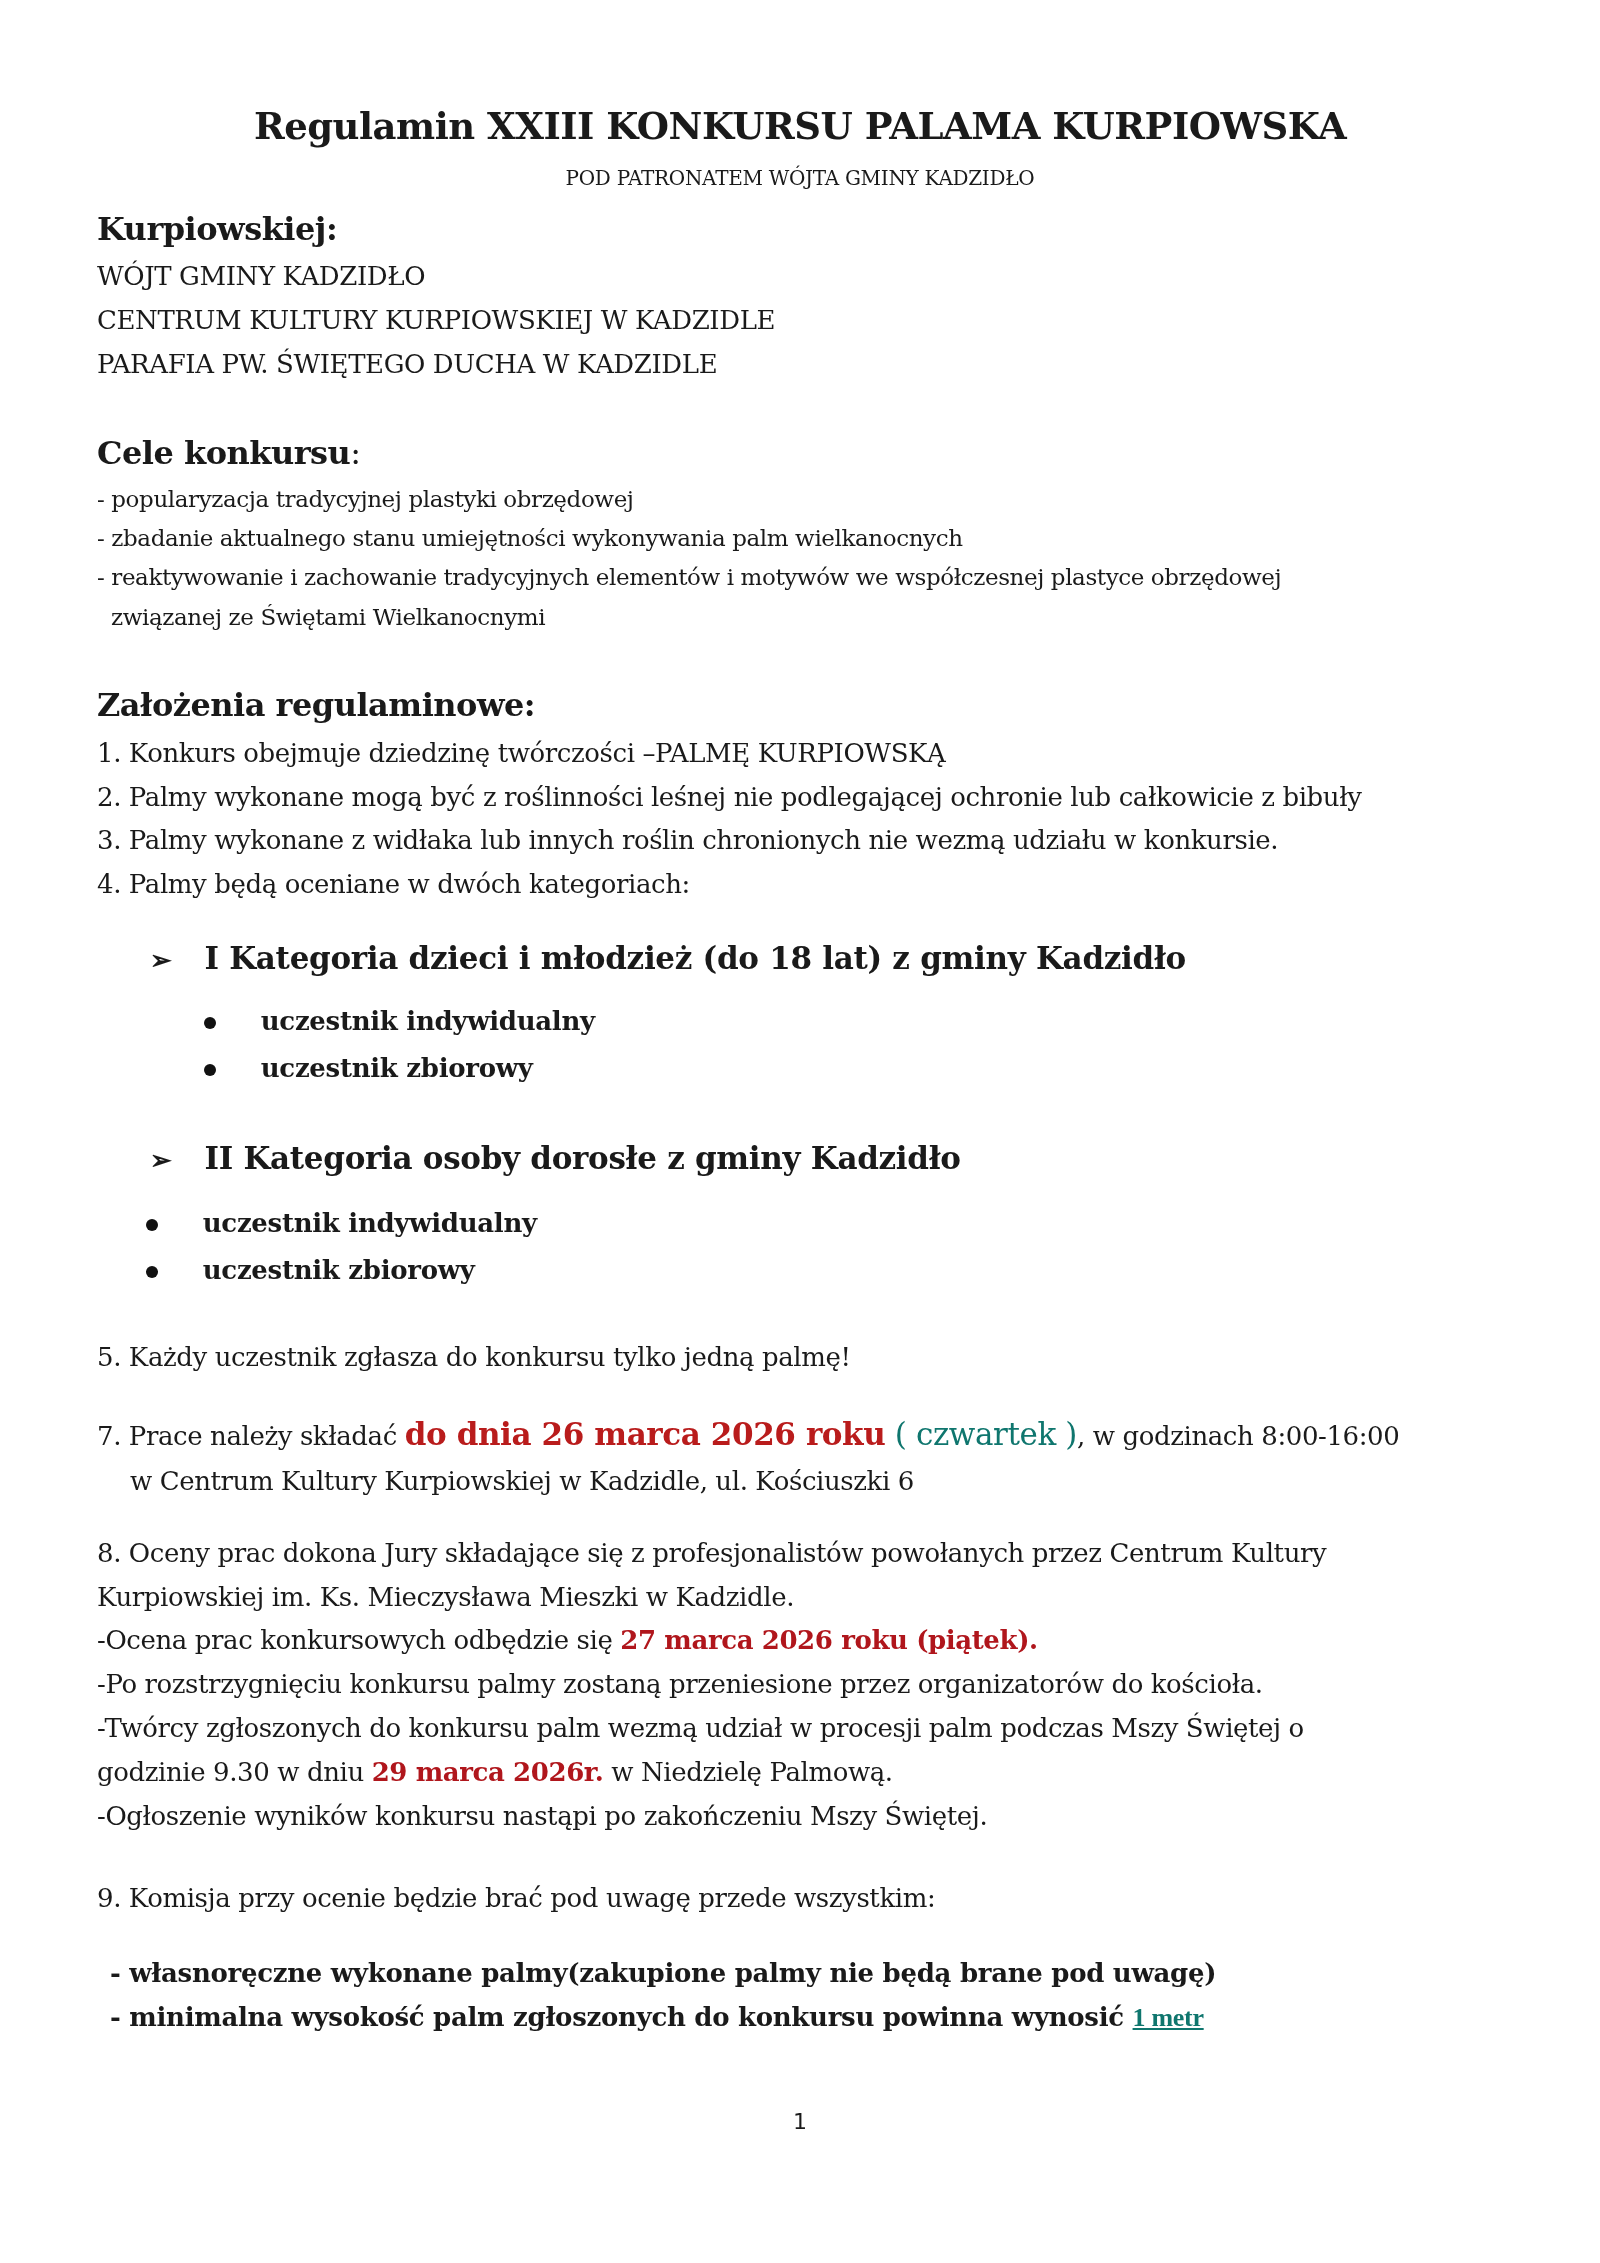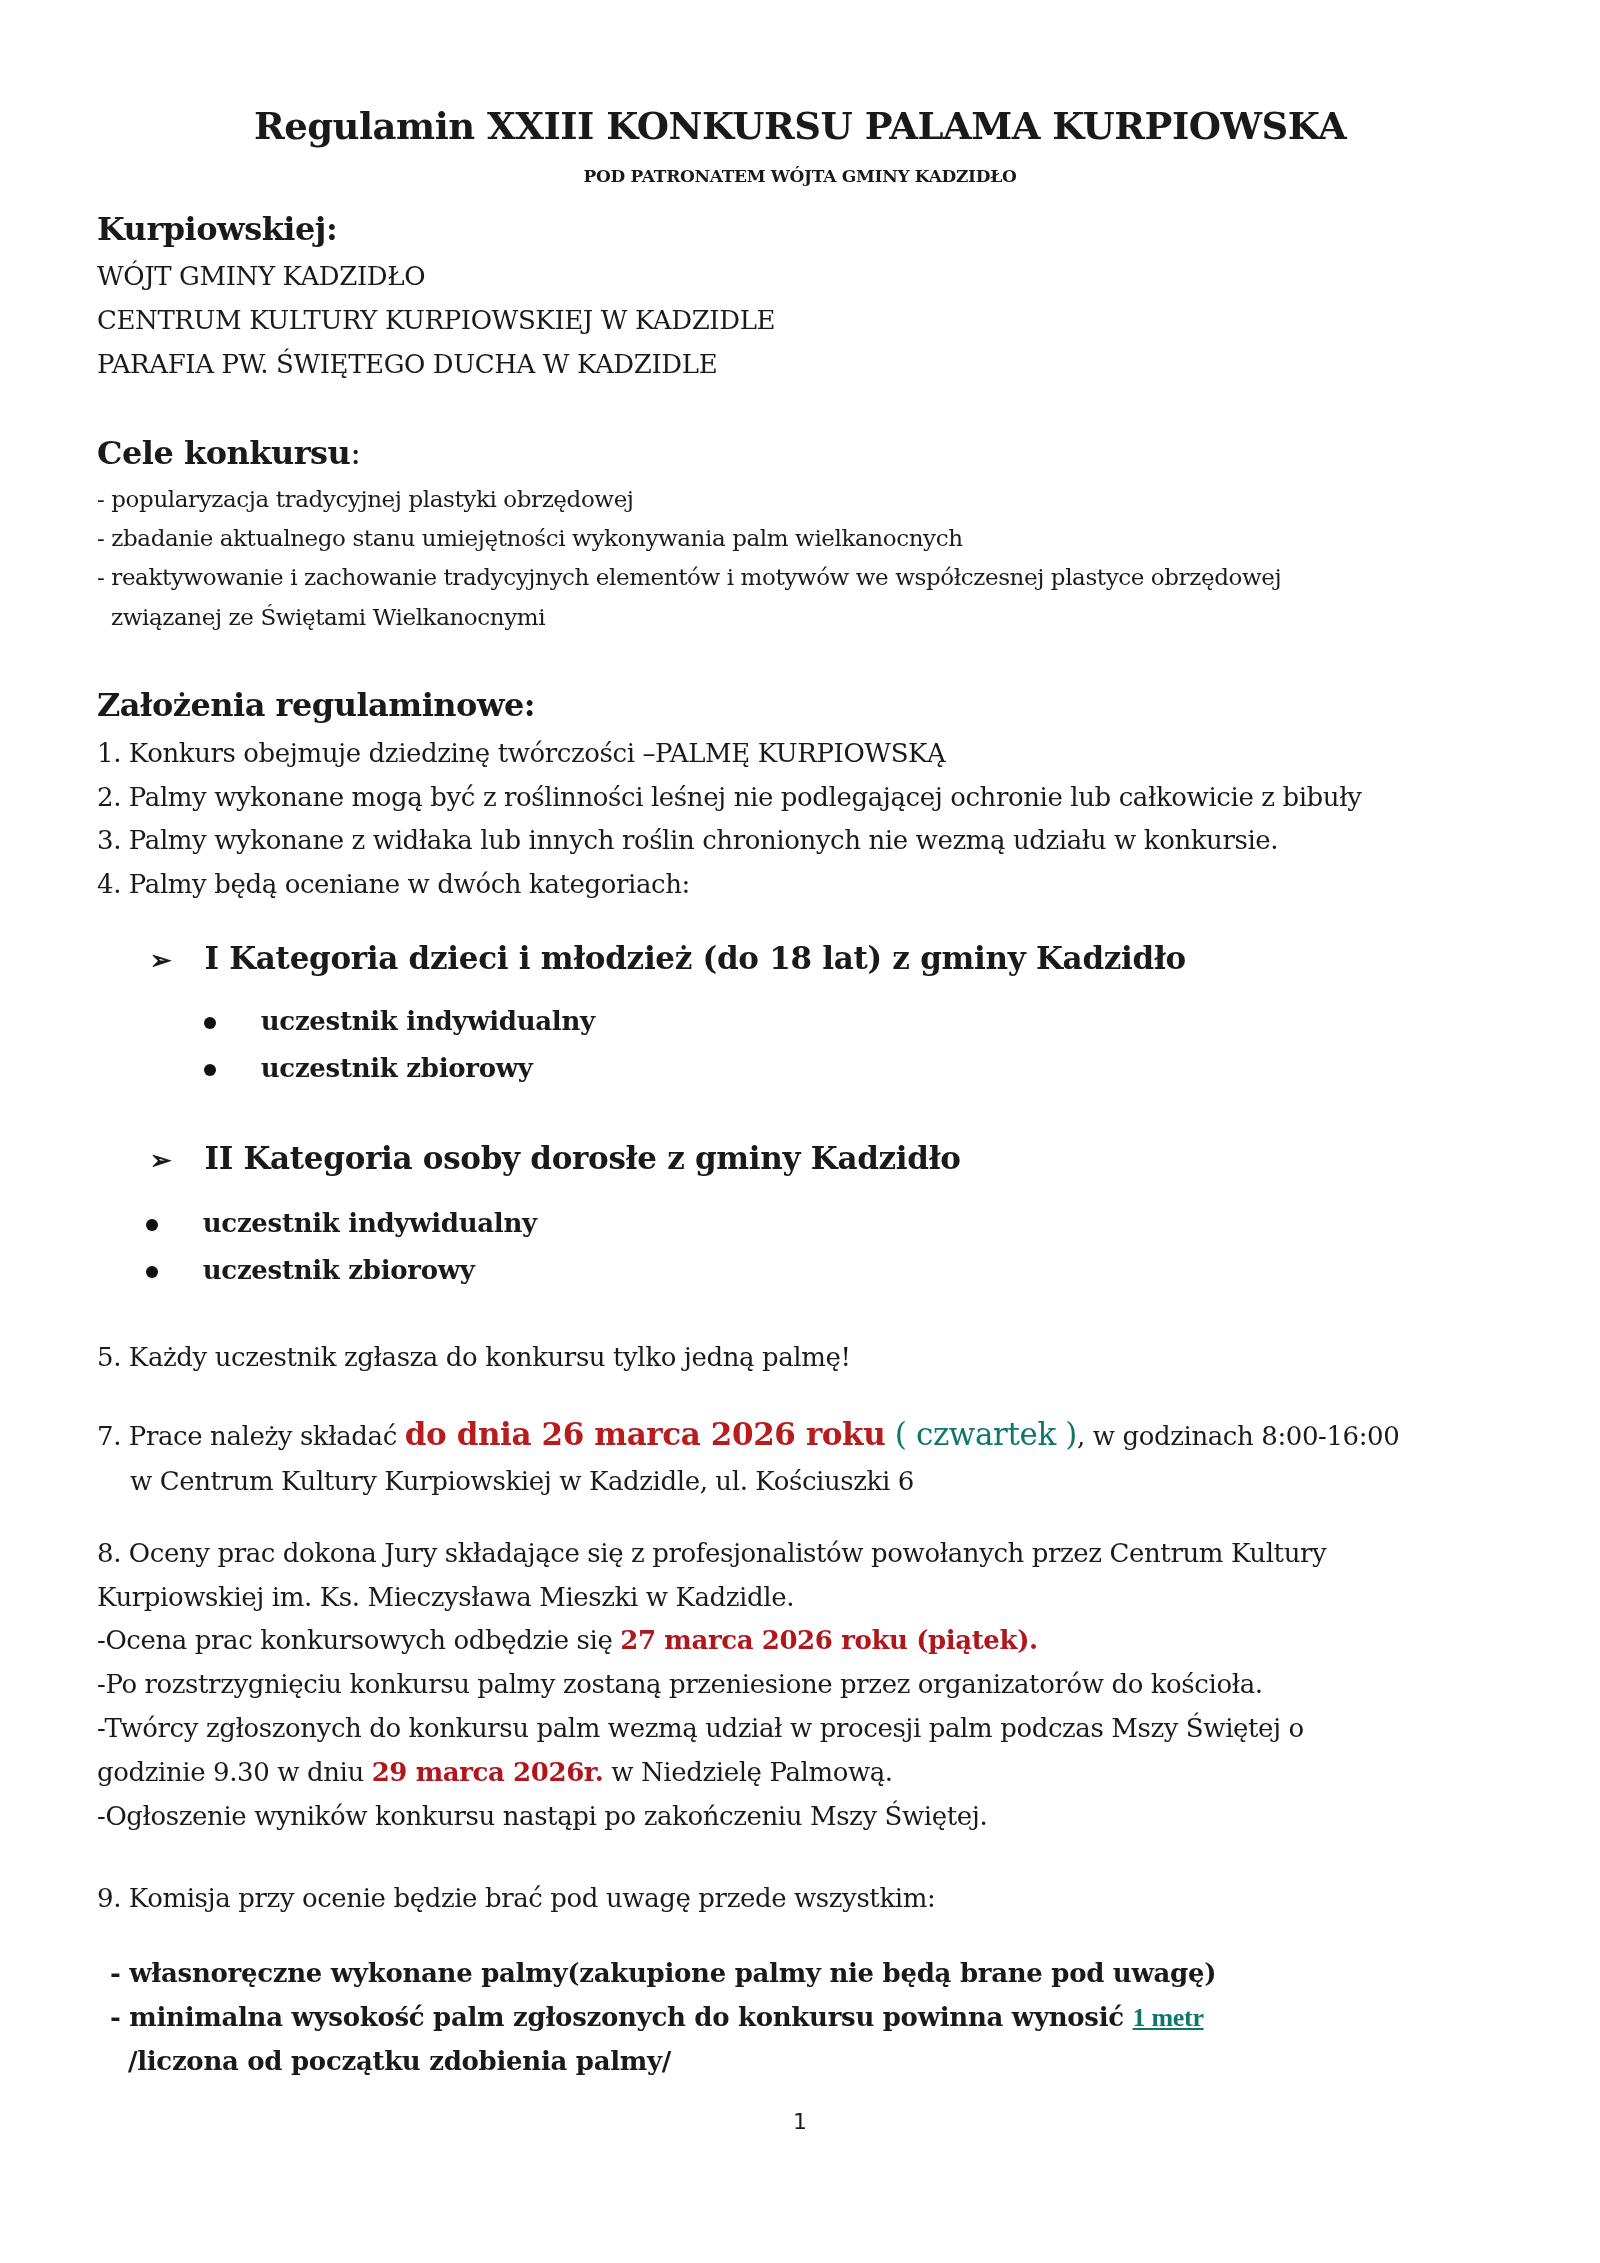--- a/index.html
+++ b/index.html
@@ -4,21 +4,21 @@
 <style>
   html, body { margin: 0; padding: 0; background: #ffffff; }
   body {
     width: 1600px; height: 2263px; position: relative; overflow: hidden;
     font-family: "DejaVu Serif", "Liberation Serif", serif;
     color: #1a1a1a;
   }
   .page { position: absolute; left: 0; top: 6px; width: 1600px; height: 2263px; }
   .abs { position: absolute; white-space: nowrap; }
   .title { left: 0; width: 1600px; text-align: center; top: 98px; font-size: 37px; font-weight: bold; letter-spacing: -0.5px; }
-  .subtitle { left: 0; width: 1600px; text-align: center; top: 160px; font-size: 17px; font-weight: bold; letter-spacing: -0.3px; }
+  .subtitle { left: 0; width: 1600px; text-align: center; top: 160px; font-size: 20px; font-weight: normal; letter-spacing: -0.3px; }
   .h2 { font-size: 32px; font-weight: bold; letter-spacing: -0.5px; }
   .org { font-size: 26px; letter-spacing: -0.4px; }
   .small { font-size: 23px; letter-spacing: -0.4px; }
   .body { font-size: 26px; letter-spacing: -0.4px; }
   .cat { font-size: 31px; font-weight: bold; letter-spacing: -0.3px; }
   .sub { font-size: 26px; font-weight: bold; letter-spacing: -0.3px; }
   .red { color: #0f766e; font-family: Liberation Serif, serif; }
   .red-big { color: #b91c1c; font-weight: bold; font-size: 31px; }
   .red-paren { color: #0f766e; font-size: 31px; }
   .redb { color: #b0161c; font-weight: bold; }
@@ -95,16 +95,15 @@
   <div class="abs body" style="left:97px; top:1751px;">
     <span>godzinie 9.30 w dniu </span><span class="redb">29 marca 2026r.</span><span> w Niedzielę Palmową.</span>
   </div>
   <div class="abs body" style="left:97px; top:1795px;">-Ogłoszenie wyników konkursu nastąpi po zakończeniu Mszy Świętej.</div>
 
   <div class="abs body" style="left:97px; top:1877px;">9. Komisja przy ocenie będzie brać pod uwagę przede wszystkim:</div>
   <div class="abs sub" style="left:110px; top:1952px;">- własnoręczne wykonane palmy(zakupione palmy nie będą brane pod uwagę)</div>
   <div class="abs sub" style="left:110px; top:1996px;">
     <span>- minimalna wysokość palm zgłoszonych do konkursu powinna wynosić </span><span class="red under">1 metr</span>
   </div>
-  <div class="abs sub" style="left:128px; top:2040px;">/liczona od początku zdobienia palmy/</div>
 
   <div class="abs pagenum">1</div>
 </div>
 
 </body></html>

